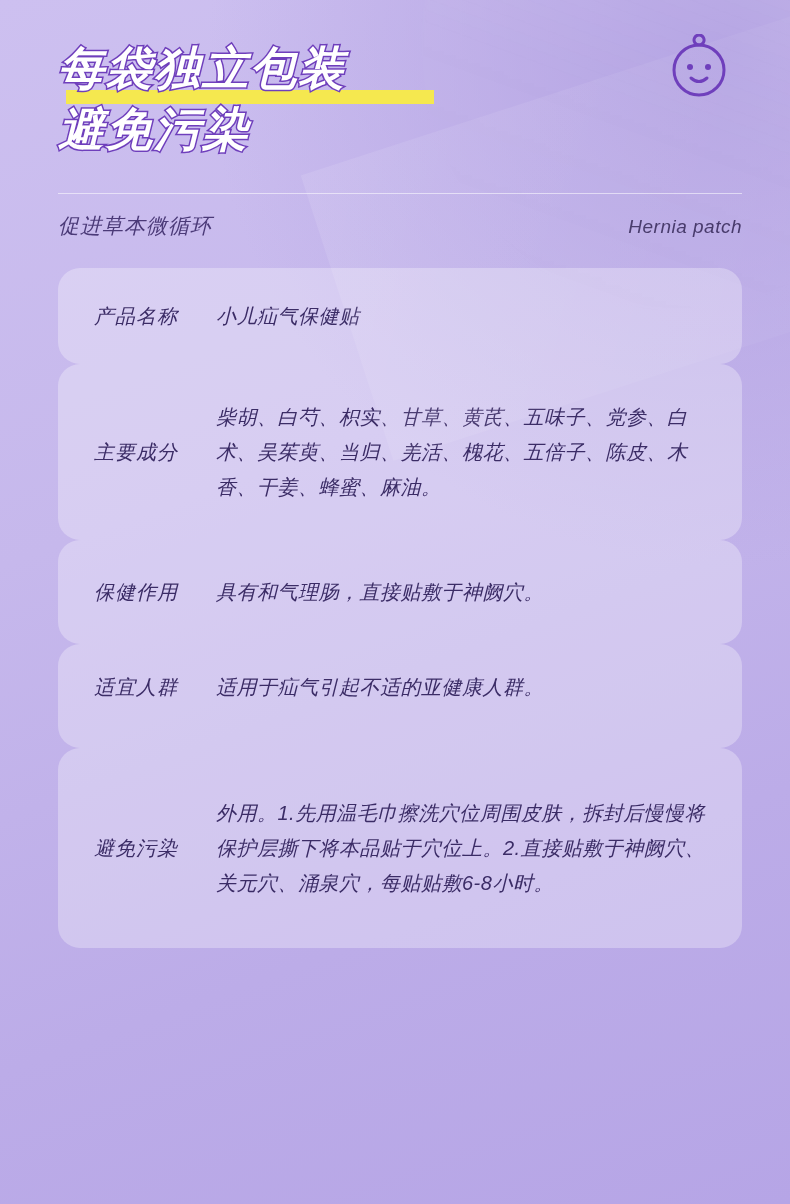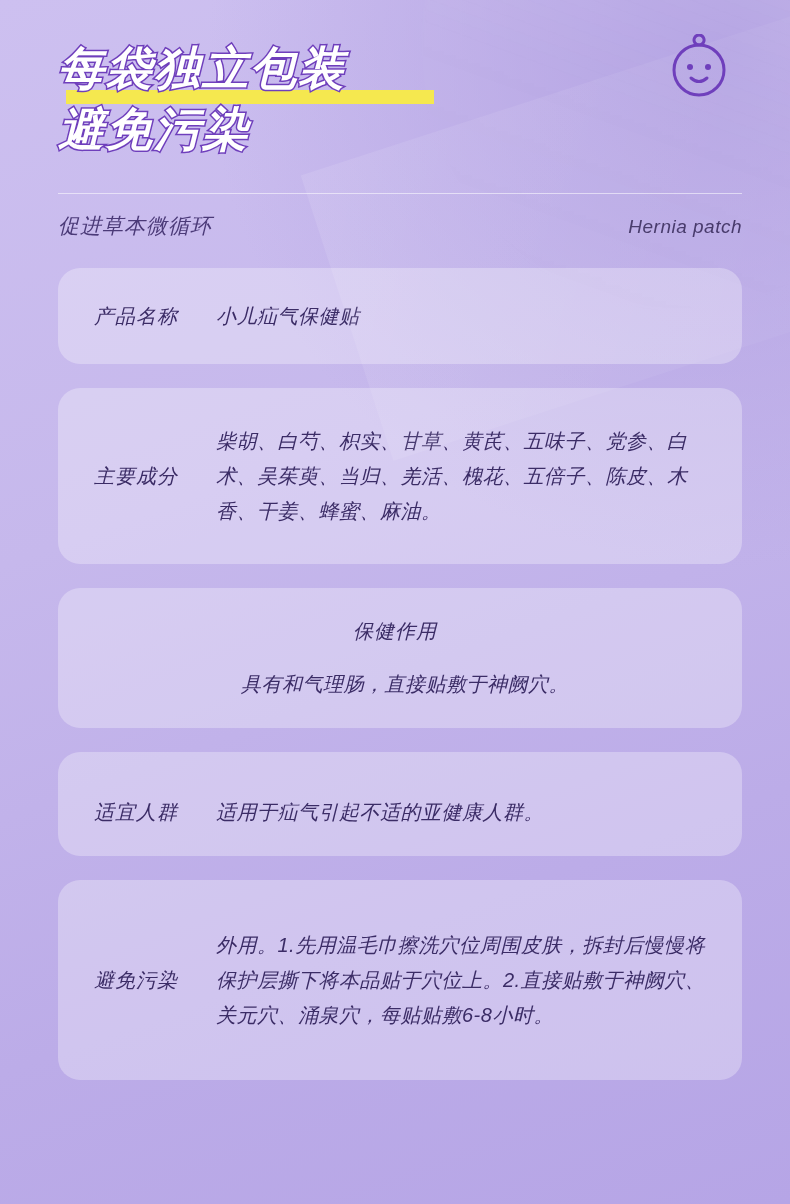--- a/index.html
+++ b/index.html
@@ -109,21 +109,20 @@
     font-size: 19px;
     color: #3d2f63;
     letter-spacing: 0.5px;
   }
 
   
   .cards {
     margin: 28px 48px 0 58px;
     display: flex;
     flex-direction: column;
-    gap: 24px;
   }
   .card {
     background: rgba(255,255,255,0.30);
     border-radius: 22px;
     padding: 26px 26px 26px 36px;
     display: flex;
     align-items: flex-start;
     gap: 18px;
     box-sizing: border-box;
   }
@@ -139,22 +138,22 @@
   .card-value {
     flex: 1 1 auto;
     font-size: 20px;
     line-height: 1.75;
     color: #3b2c66;
     letter-spacing: 0.5px;
     word-break: break-word;
   }
   .card.tall-1 { min-height: 96px; align-items: center; }
   .card.tall-2 { min-height: 176px; align-items: center; }
-  .card.tall-3 { min-height: 104px; align-items: center; flex-direction: column; }
-  .card.tall-4 { min-height: 104px; align-items: flex-end; }
+  .card.tall-3 { min-height: 104px; align-items: center; }
+  .card.tall-4 { min-height: 104px; align-items: flex-start; }
   .card.tall-5 { min-height: 200px; align-items: center; }
 </style>
 </head>
 <body>
 
 <div class="page">
   <div class="sheen"></div>
   <div class="sheen2"></div>
 
   <div class="header">

